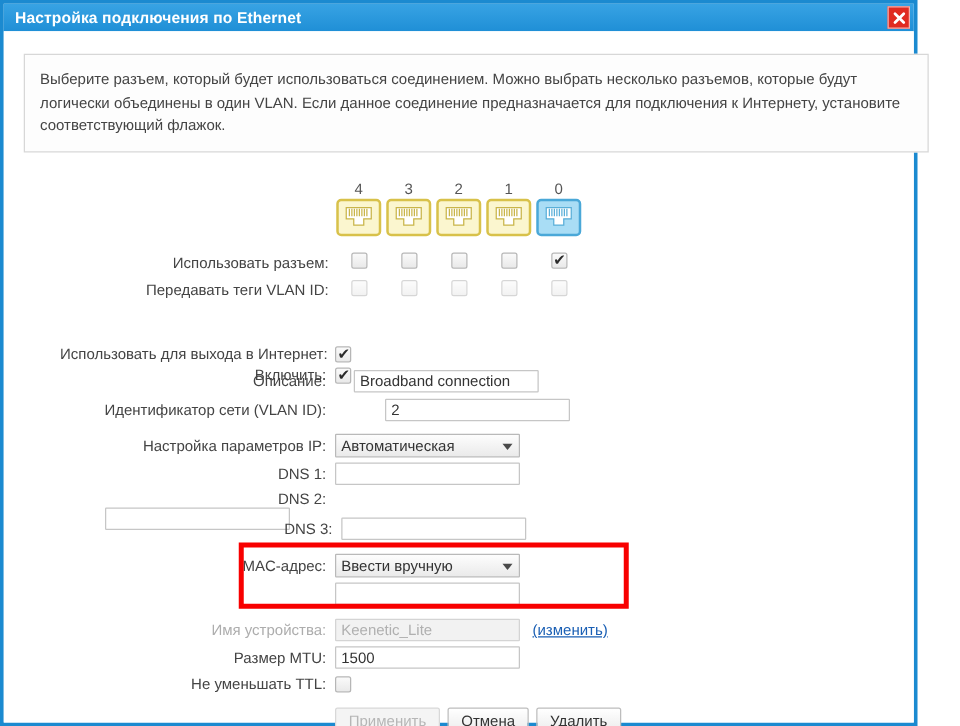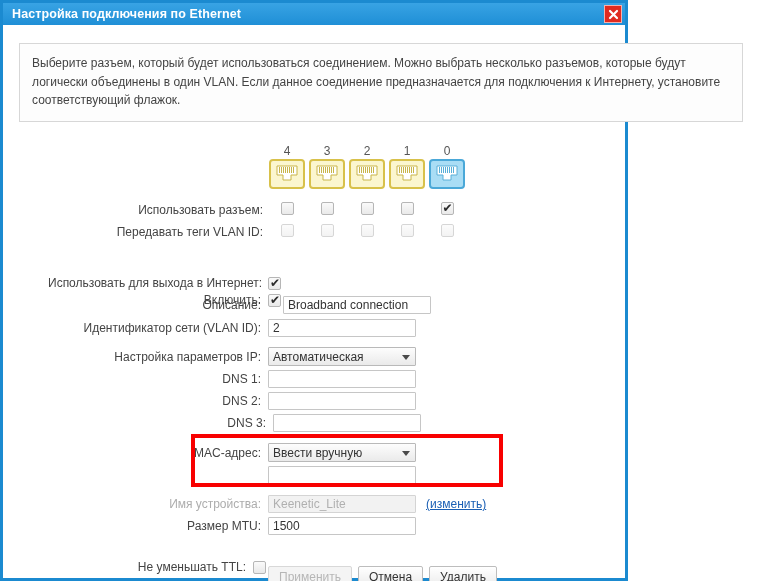--- a/index.html
+++ b/index.html
@@ -3,21 +3,21 @@
 <meta charset="utf-8">
 <style>
   html,body{margin:0;padding:0;}
   body{
     width:768px;height:581px;overflow:hidden;
     background:#ffffff;
     font-family:"Liberation Sans","DejaVu Sans",sans-serif;
     font-size:12px;color:#333333;
   }
   .dialog{
-    position:absolute;left:0;top:0;width:628px;height:581px;
+    position:absolute;left:0;top:0;width:734px;height:581px;
     box-sizing:border-box;
     border:3px solid #1b8ad0;
     background:#ffffff;
   }
   .titlebar{
     position:relative;height:22px;
     background:#2196dd;
     background:linear-gradient(to bottom,#38a3e4 0%,#1f8fd6 100%);
     display:flex;align-items:center;
   }
@@ -325,38 +325,38 @@
       <div class="cb">
           <span class="tick">✔</span>
         </div>
     </div>
 
     <div class="frow" style="left:45px;top:271px;gap:15px;">
       <div class="flabel">Описание:</div>
       <input class="txt" type="text" value="Broadband connection" style="">
     </div>
 
-    <div class="frow" style="left:45px;top:294px;">
+    <div class="frow" style="left:45px;top:294px;gap:40px;">
       <div class="flabel">Идентификатор сети (VLAN ID):</div>
       <input class="txt" type="text" value="2" style="">
     </div>
 
     <div class="frow" style="left:45px;top:322px;">
       <div class="flabel">Настройка параметров IP:</div>
       <div class="sel">
         <span>Автоматическая</span>
         <span class="arrow"></span>
       </div>
     </div>
 
     <div class="frow" style="left:45px;top:345px;">
       <div class="flabel">DNS 1:</div>
       <input class="txt" type="text" value="" style="">
     </div>
-    <div class="frow" style="left:45px;top:367px;">
+    <div class="frow" style="left:45px;top:367px;flex-direction:column;">
       <div class="flabel">DNS 2:</div>
       <input class="txt" type="text" value="" style="">
     </div>
     <div class="frow" style="left:50px;top:389px;">
       <div class="flabel">DNS 3:</div>
       <input class="txt" type="text" value="" style="">
     </div>
 
     <div class="frow" style="left:45px;top:418px;">
       <div class="flabel">MAC-адрес:</div>
@@ -376,21 +376,21 @@
       <div class="flabel dimtext">Имя устройства:</div>
       <input class="txt disabled" type="text" disabled="" value="Keenetic_Lite" style="">
       <span class="lnk">(изменить)</span>
     </div>
 
     <div class="frow" style="left:45px;top:492px;">
       <div class="flabel">Размер MTU:</div>
       <input class="txt" type="text" value="1500" style="">
     </div>
 
-    <div class="frow" style="left:30px;top:515px;margin-top:20px;">
+    <div class="frow" style="left:45px;top:515px;">
       <div class="flabel">Не уменьшать TTL:</div>
       <div class="cb"></div>
     </div>
 
     <div class="btnbar">
       <div class="btn disabled">Применить</div>
       <div class="btn">Отмена</div>
       <div class="btn">Удалить</div>
     </div>
 

